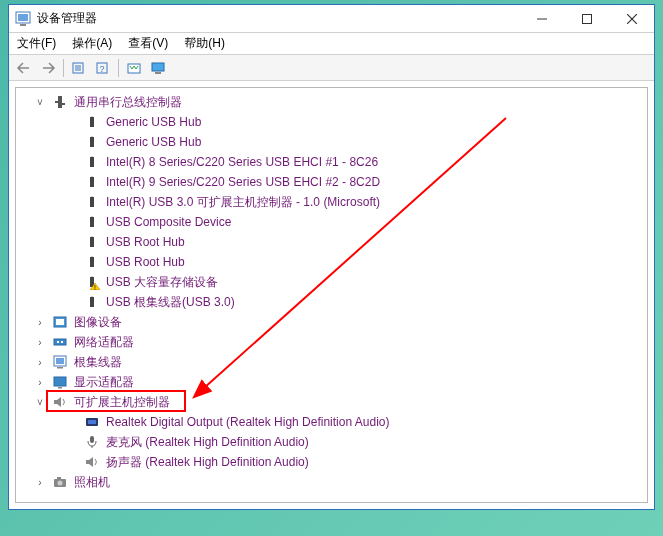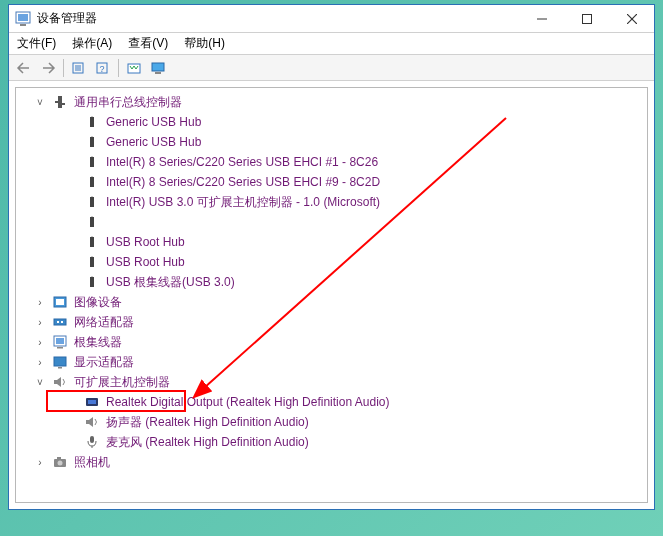--- a/index.html
+++ b/index.html
@@ -263,52 +263,63 @@
             <circle cx="8" cy="4" r="1.5" fill="#444"></circle>
           </svg></span>
         <span class="dev-label">Intel(R) 8 Series/C220 Series USB EHCI #1 - 8C26</span>
       </div>
     <div class="tree-row indent2">
         <span class="chev none"></span>
         <span class="dev-icon"><svg width="16" height="16">
             <rect x="6" y="3" width="4" height="10" fill="#444"></rect>
             <circle cx="8" cy="4" r="1.5" fill="#444"></circle>
           </svg></span>
-        <span class="dev-label">Intel(R) 8 Series/C220 Series USB EHCI #9 - 8C2D</span>
+        <span class="dev-label">Intel(R) 9 Series/C220 Series USB EHCI #2 - 8C2D</span>
       </div>
     <div class="tree-row indent2">
         <span class="chev none"></span>
         <span class="dev-icon"><svg width="16" height="16">
             <rect x="6" y="3" width="4" height="10" fill="#444"></rect>
             <circle cx="8" cy="4" r="1.5" fill="#444"></circle>
           </svg></span>
         <span class="dev-label">Intel(R) USB 3.0 可扩展主机控制器 - 1.0 (Microsoft)</span>
       </div>
     <div class="tree-row indent2">
         <span class="chev none"></span>
         <span class="dev-icon"><svg width="16" height="16">
             <rect x="6" y="3" width="4" height="10" fill="#444"></rect>
             <circle cx="8" cy="4" r="1.5" fill="#444"></circle>
           </svg></span>
+        <span class="dev-label">USB Composite Device</span>
       </div>
     <div class="tree-row indent2">
         <span class="chev none"></span>
         <span class="dev-icon"><svg width="16" height="16">
             <rect x="6" y="3" width="4" height="10" fill="#444"></rect>
             <circle cx="8" cy="4" r="1.5" fill="#444"></circle>
           </svg></span>
         <span class="dev-label">USB Root Hub</span>
       </div>
     <div class="tree-row indent2">
         <span class="chev none"></span>
         <span class="dev-icon"><svg width="16" height="16">
             <rect x="6" y="3" width="4" height="10" fill="#444"></rect>
             <circle cx="8" cy="4" r="1.5" fill="#444"></circle>
           </svg></span>
         <span class="dev-label">USB Root Hub</span>
+      </div>
+    <div class="tree-row indent2">
+        <span class="chev none"></span>
+        <span class="dev-icon"><svg width="16" height="16">
+            <rect x="6" y="3" width="4" height="10" fill="#444"></rect>
+            <circle cx="8" cy="4" r="1.5" fill="#444"></circle>
+            <polygon points="11,9 16,16 6,16" fill="#ffcc00" stroke="#aa7700" stroke-width="0.5"></polygon>
+            <text x="11" y="15.5" font-size="7" fill="#000" text-anchor="middle">!</text>
+          </svg></span>
+        <span class="dev-label">USB 大容量存储设备</span>
       </div>
     <div class="tree-row indent2">
         <span class="chev none"></span>
         <span class="dev-icon"><svg width="16" height="16">
             <rect x="6" y="3" width="4" height="10" fill="#444"></rect>
             <circle cx="8" cy="4" r="1.5" fill="#444"></circle>
           </svg></span>
         <span class="dev-label">USB 根集线器(USB 3.0)</span>
       </div>
 
@@ -366,34 +377,34 @@
         <span class="chev none"></span>
         <span class="dev-icon"><svg width="16" height="16">
             <rect x="2" y="4" width="12" height="8" rx="1" fill="#2a3a68"></rect>
             <rect x="4" y="6" width="8" height="4" fill="#4878d8"></rect>
           </svg></span>
         <span class="dev-label">Realtek Digital Output (Realtek High Definition Audio)</span>
       </div>
     <div class="tree-row indent2">
         <span class="chev none"></span>
         <span class="dev-icon"><svg width="16" height="16">
+            <rect x="6" y="2" width="4" height="7" rx="2" fill="#666"></rect>
+            <path d="M4 7 Q4 12 8 12 Q12 12 12 7" fill="none" stroke="#666"></path>
+            <line x1="8" y1="12" x2="8" y2="14" stroke="#666"></line>
+          </svg></span>
+        <span class="dev-label">麦克风 (Realtek High Definition Audio)</span>
+      </div>
+    <div class="tree-row indent2">
+        <span class="chev none"></span>
+        <span class="dev-icon"><svg width="16" height="16">
             <rect x="2" y="6" width="3" height="4" fill="#888"></rect>
             <polygon points="5,6 9,3 9,13 5,10" fill="#888"></polygon>
             <path d="M11 5 Q14 8 11 11" fill="none" stroke="#888" stroke-width="1"></path>
           </svg></span>
         <span class="dev-label">扬声器 (Realtek High Definition Audio)</span>
-      </div>
-    <div class="tree-row indent2">
-        <span class="chev none"></span>
-        <span class="dev-icon"><svg width="16" height="16">
-            <rect x="6" y="2" width="4" height="7" rx="2" fill="#666"></rect>
-            <path d="M4 7 Q4 12 8 12 Q12 12 12 7" fill="none" stroke="#666"></path>
-            <line x1="8" y1="12" x2="8" y2="14" stroke="#666"></line>
-          </svg></span>
-        <span class="dev-label">麦克风 (Realtek High Definition Audio)</span>
       </div>
 
     <div class="tree-row indent1">
         <span class="chev">›</span>
         <span class="dev-icon"><svg width="16" height="16">
             <rect x="2" y="5" width="12" height="8" rx="1" fill="#888"></rect>
             <circle cx="8" cy="9" r="2.5" fill="#ccc"></circle>
             <rect x="5" y="3" width="4" height="2" fill="#888"></rect>
           </svg></span>
         <span class="dev-label">照相机</span>

